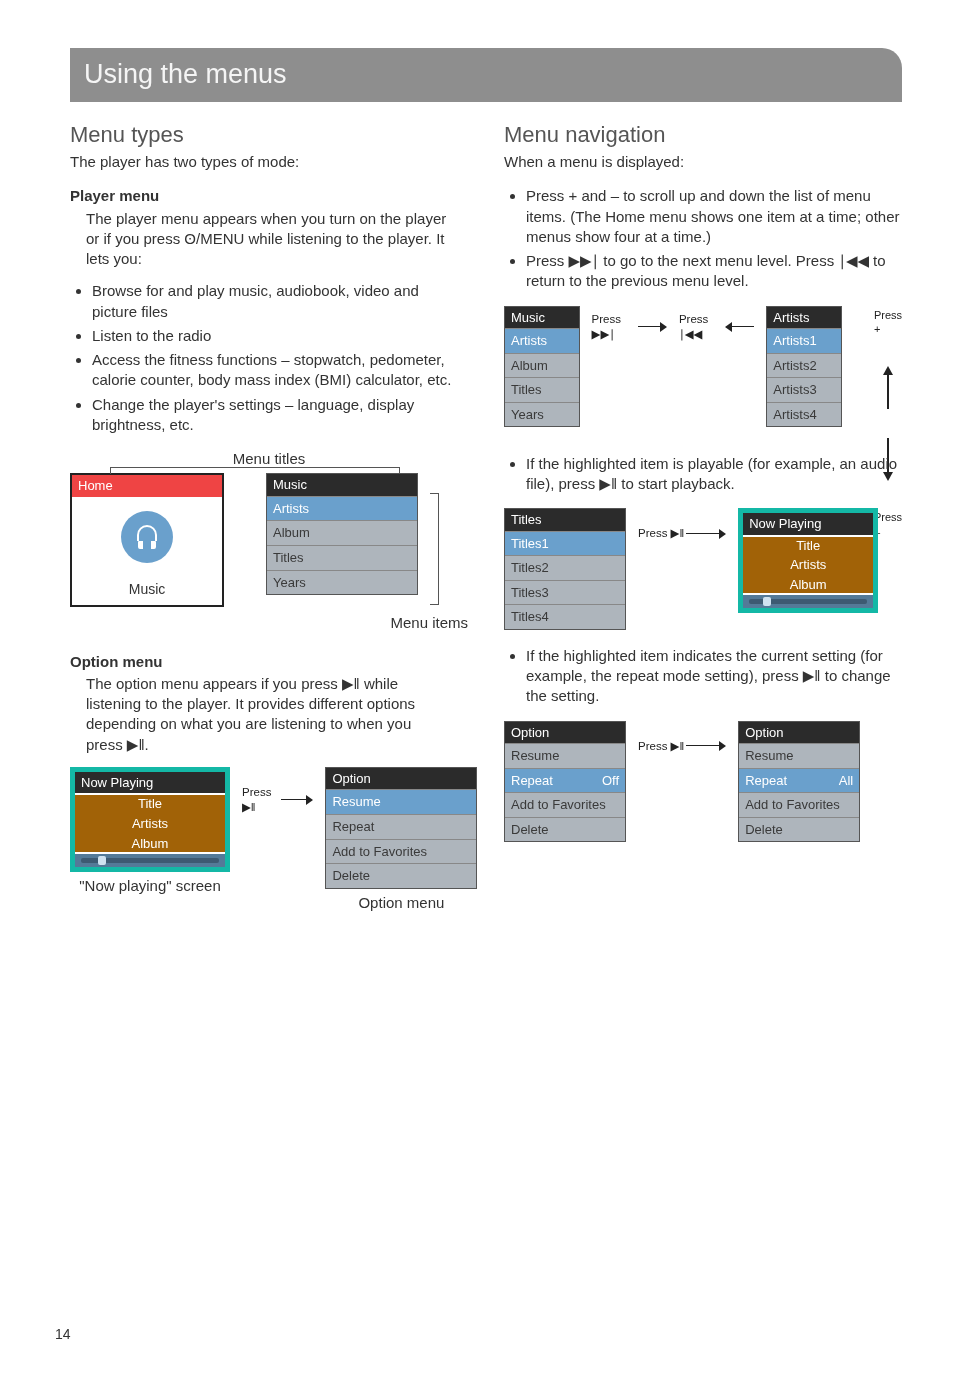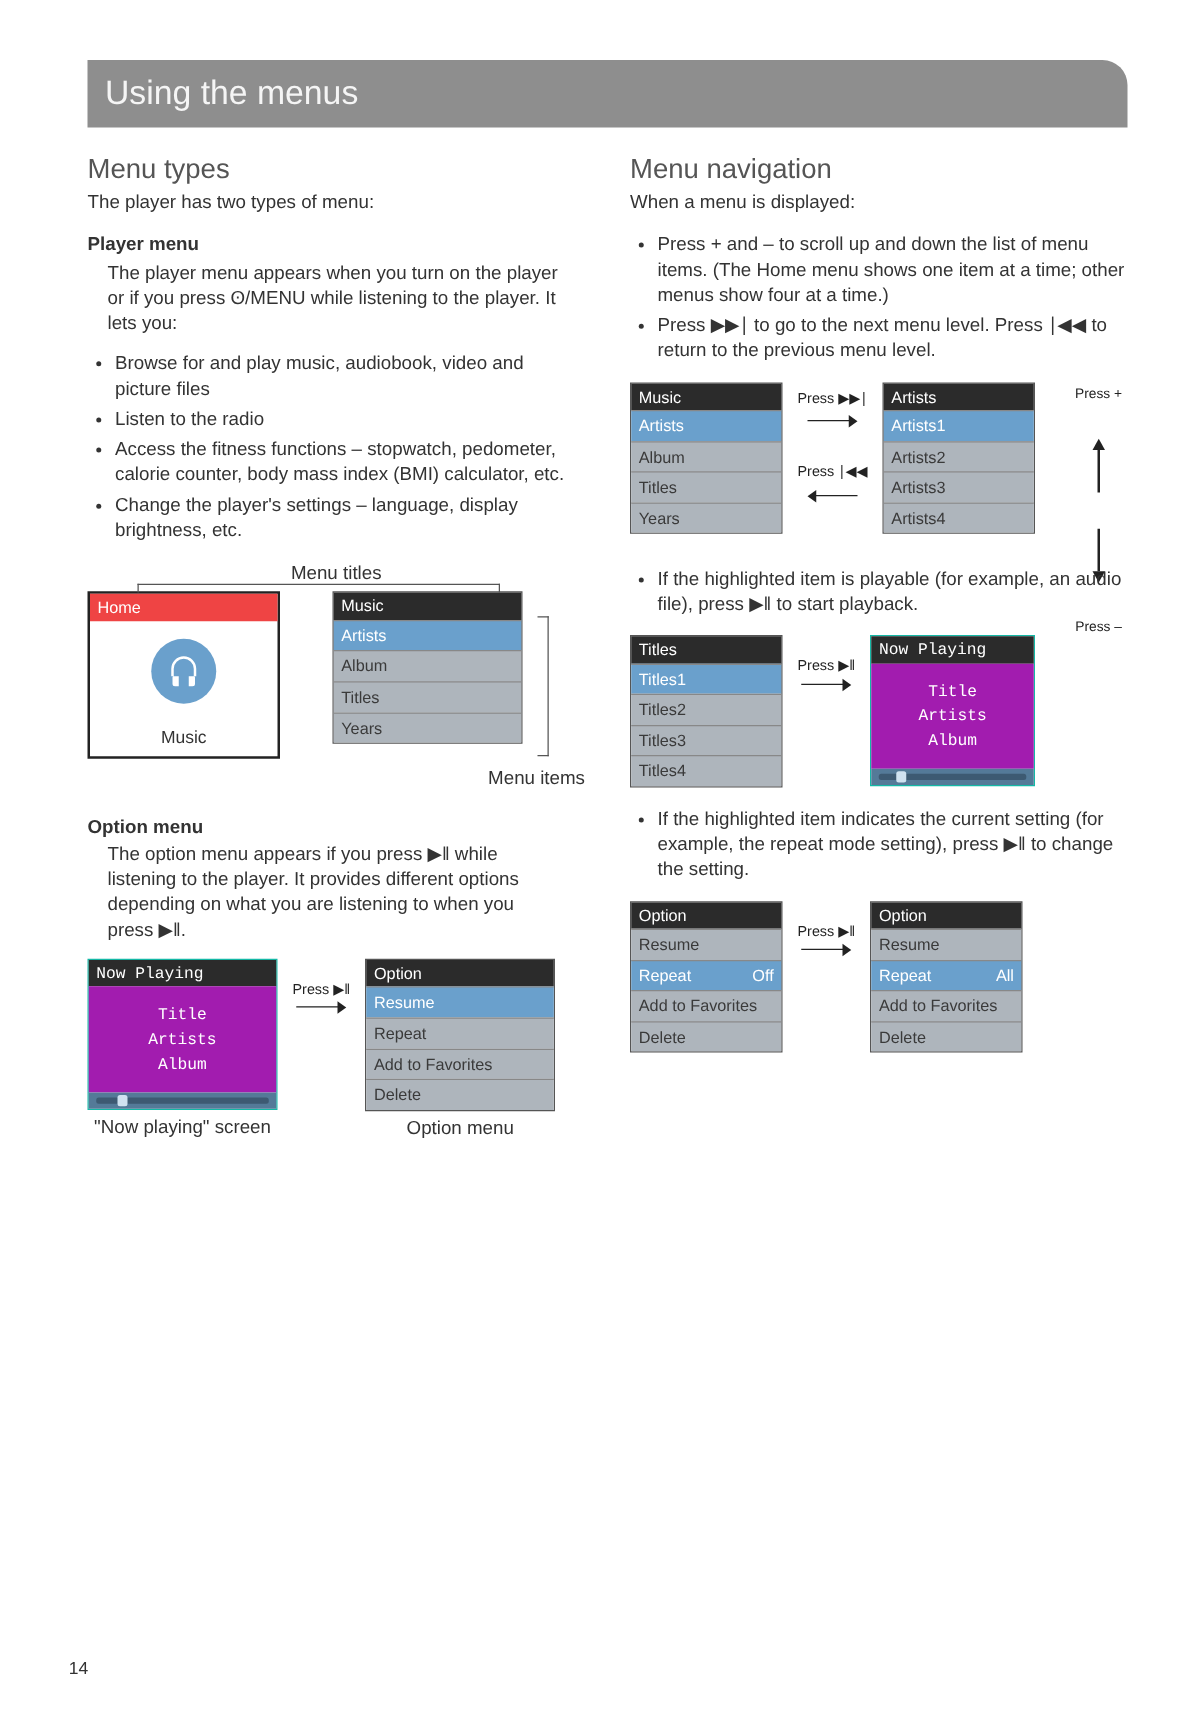--- a/index.html
+++ b/index.html
@@ -24,28 +24,28 @@
 .row{background:#aeb5bc;color:#3a3a3a;padding:3px 6px;border-top:1px solid #888;display:flex;justify-content:space-between;}
 .row.sel{background:#6aa0cc;color:#fff;}
 
 .home{border:2px solid #222;width:150px;height:130px;display:flex;flex-direction:column;}
 .home .hdr{background:#ef4444;color:#fff;padding:2px 6px;}
 .home .mid{flex:1;display:flex;align-items:center;justify-content:center;}
 .hp{width:52px;height:52px;border-radius:50%;background:#6aa0cc;display:flex;align-items:center;justify-content:center;}
 .hp svg{width:32px;height:32px;}
 .home .ft{text-align:center;padding:4px 0 6px;color:#333;font-size:14px;}
 
-.np{border:1px solid #14b8a6;width:150px;font-family:Liberation Mono, monospace;}
-.np .body{background:#a21caf;color:#fff;text-align:center;padding:12px 4px;font-size:13px;}
+.np{border:5px solid #14b8a6;width:150px;}
+.np .body{background:#a16207;color:#fff;text-align:center;padding:0 4px;font-size:13px;}
 .np .body div{margin:2px 0;}
 .np .bar{background:#547a98;padding:4px 6px;}
 .track{height:5px;background:#3d5a72;border-radius:2px;position:relative;}
 .track::after{content:"";position:absolute;left:12%;top:-2px;width:8px;height:9px;background:#cfe2f0;border-radius:2px;}
 
-.between{display:flex;flex-direction:column;align-items:center;padding-top:18px;font-size:11.5px;color:#222;gap:2px;}
+.between{display:flex;flex-direction:row;align-items:center;padding-top:18px;font-size:11.5px;color:#222;gap:2px;}
 .longarr{position:relative;width:40px;height:8px;}
 .longarr .line{position:absolute;top:3px;left:0;right:6px;border-top:1.5px solid #222;}
 .longarr .head{position:absolute;right:0;top:-1px;border-left:7px solid #222;border-top:5px solid transparent;border-bottom:5px solid transparent;}
 .longarr.rev .line{left:6px;right:0;}
 .longarr.rev .head{left:0;right:auto;border-left:none;border-right:7px solid #222;}
 .menu-items-lbl{text-align:right;margin-top:4px;}
 .bracket{border-top:1px solid #555;border-right:1px solid #555;border-bottom:1px solid #555;width:8px;align-self:stretch;margin-top:20px;margin-bottom:2px;}
 .mt-wrap{position:relative;}
 .mt-line{position:absolute;left:40px;right:68px;top:-6px;border-top:1px solid #555;height:6px;border-left:1px solid #555;border-right:1px solid #555;}
 .pagenum{position:absolute;left:55px;bottom:30px;font-size:14px;color:#333;}
@@ -58,21 +58,21 @@
 </head>
 <body>
 <div class="page">
 
 <div class="banner">Using the menus</div>
 
 <div class="cols">
 
 <div class="col">
   <h2 class="sec">Menu types</h2>
-  <p class="sub">The player has two types of menu:</p>
+  <p class="sub">The player has two types of mode:</p>
 
   <p class="bold">Player menu</p>
   <p>The player menu appears when you turn on the player or if you press ʘ/MENU while listening to the player. It lets you:</p>
   <ul class="b">
     <li>Browse for and play music, audiobook, video and picture files</li>
     <li>Listen to the radio</li>
     <li>Access the fitness functions – stopwatch, pedometer, calorie counter, body mass index (BMI) calculator, etc.</li>
     <li>Change the player's settings – language, display brightness, etc.</li>
   </ul>
 

